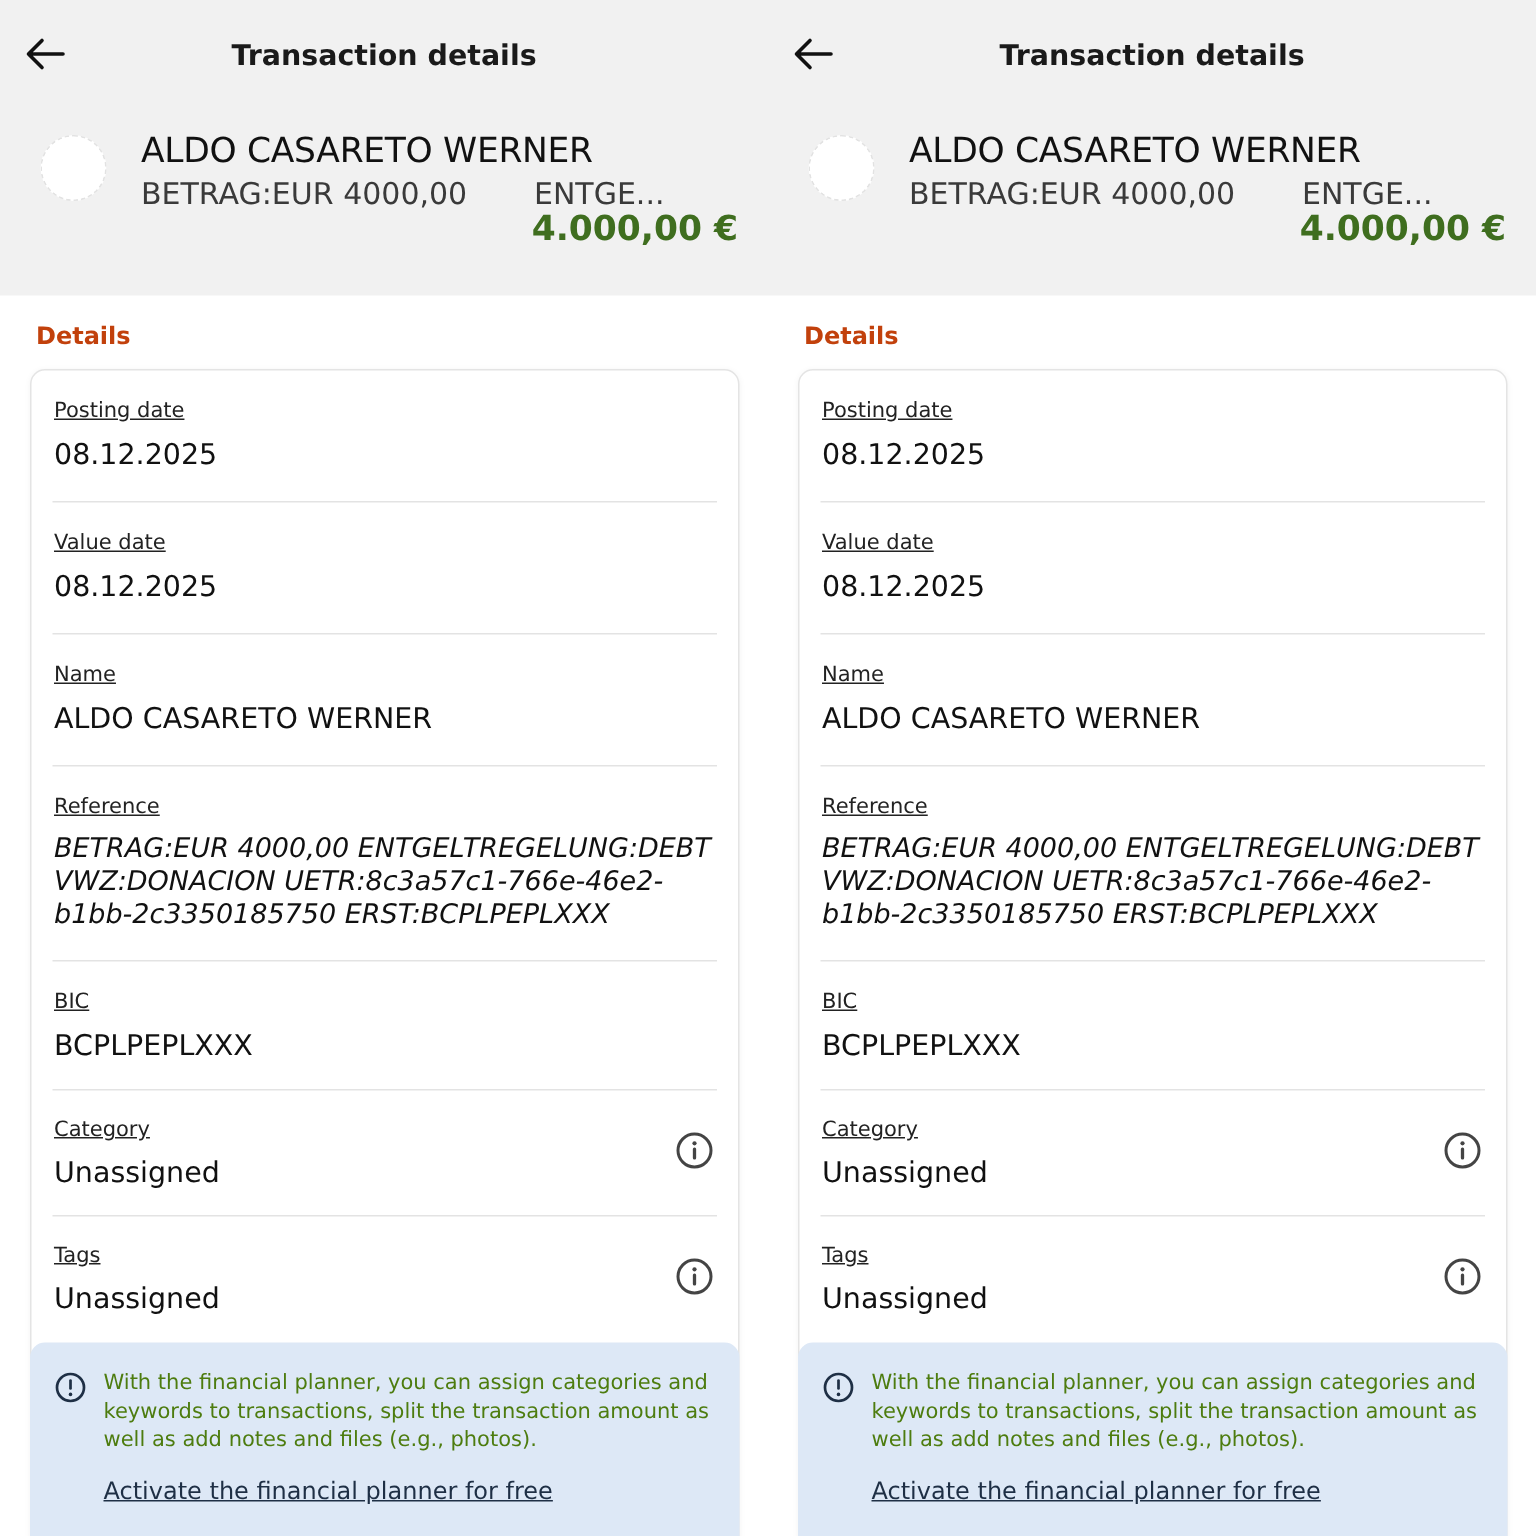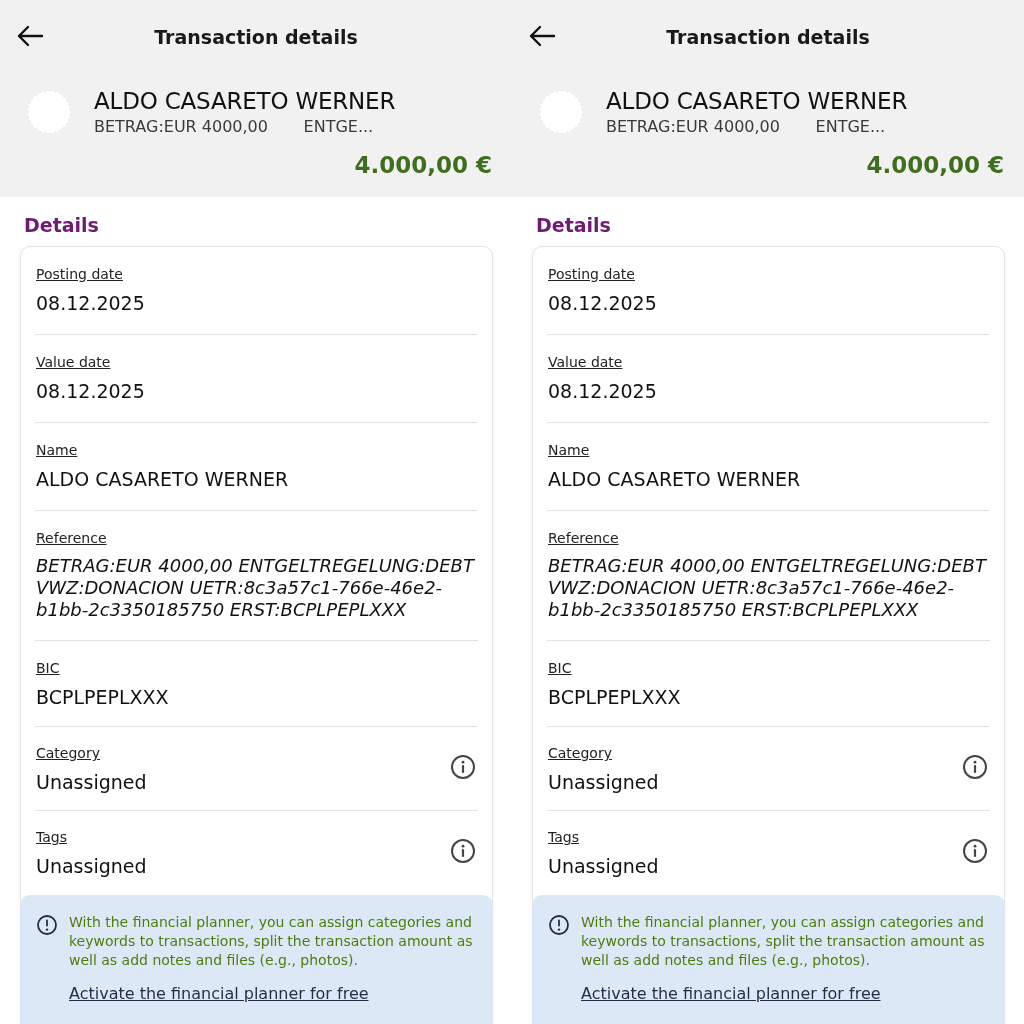--- a/index.html
+++ b/index.html
@@ -5,23 +5,23 @@
     * { box-sizing: border-box; margin: 0; padding: 0; }
     html, body { width: 1024px; height: 1024px; overflow: hidden; background: #ffffff; }
     body { font-family: "DejaVu Sans", "Liberation Sans", sans-serif; color: #111; }
     .root { display: flex; width: 1024px; height: 1024px; }
     .panel { position: relative; width: 512px; height: 1024px; background: #ffffff; overflow: hidden; }
     .top { background: #f1f1f1; height: 197px; position: relative; }
     .back { position: absolute; left: 14px; top: 22px; width: 32px; height: 28px; cursor: pointer; }
     .title { position: absolute; left: 0; right: 0; top: 26px; text-align: center; font-size: 19px; font-weight: bold; color: #1a1a1a; }
     .avatar { position: absolute; left: 27px; top: 90px; width: 44px; height: 44px; border-radius: 50%; background: #fff; border: 1px dashed #e2e2e2; }
     .cp-name { position: absolute; left: 94px; top: 88px; font-size: 23px; font-weight: 500; color: #111; letter-spacing: -0.2px; }
-    .cp-ref { position: absolute; left: 94px; top: 117px; font-size: 16px; color: #3a3a3a; white-space: pre; }
-    .amount { position: absolute; right: 20px; top: 152px; font-size: 23px; font-weight: bold; }
-    .section-label { position: absolute; left: 24px; top: 214px; font-size: 19px; font-weight: bold; color: #701a75; }
+    .cp-ref { position: absolute; left: 94px; top: 117px; font-size: 20px; color: #3a3a3a; white-space: pre; }
+    .amount { position: absolute; right: 20px; top: 140px; font-size: 23px; font-weight: bold; }
+    .section-label { position: absolute; left: 24px; top: 214px; font-size: 16px; font-weight: bold; color: #c2410c; }
     .card { position: absolute; left: 20px; top: 246px; width: 473px; height: 800px; background: #fff; border: 1px solid #e4e4e4; border-radius: 10px; box-shadow: 0 1px 4px rgba(0,0,0,0.05); }
     .row { position: absolute; left: 14px; right: 14px; border-bottom: 1px solid #e3e3e3; }
     .row .lbl { position: absolute; left: 1px; font-size: 14px; color: #222; text-decoration: underline; }
     .row .val { position: absolute; left: 1px; font-size: 19px; font-weight: 500; color: #111; }
     .row .val.multi { line-height: 22px; font-size: 18px; font-style: italic; }
     .info-btn { position: absolute; right: 2px; width: 26px; height: 26px; cursor: pointer; }
     .promo { position: absolute; left: 20px; top: 895px; width: 473px; height: 140px; background: #dde8f6; border-radius: 10px; }
     .promo .icon { position: absolute; left: 16px; top: 19px; width: 22px; height: 22px; }
     .promo .text { position: absolute; left: 49px; top: 18px; width: 412px; font-size: 14px; line-height: 19px; color: #4d7c0f; }
     .promo .link { position: absolute; left: 49px; top: 89px; font-size: 16px; color: #1e2f45; text-decoration: underline; cursor: pointer; }

